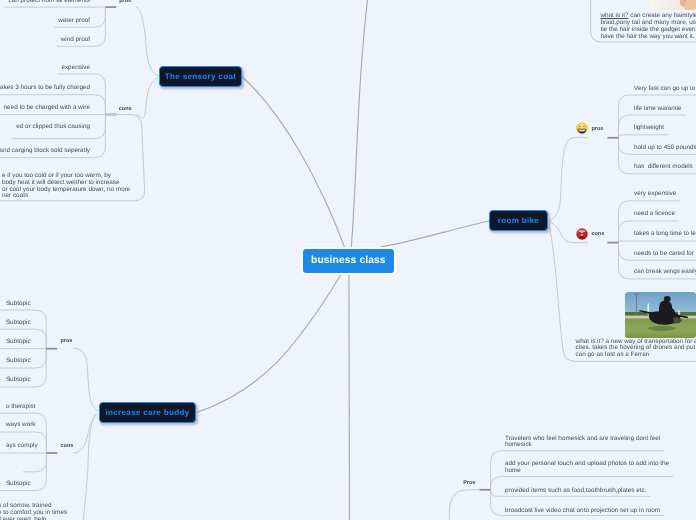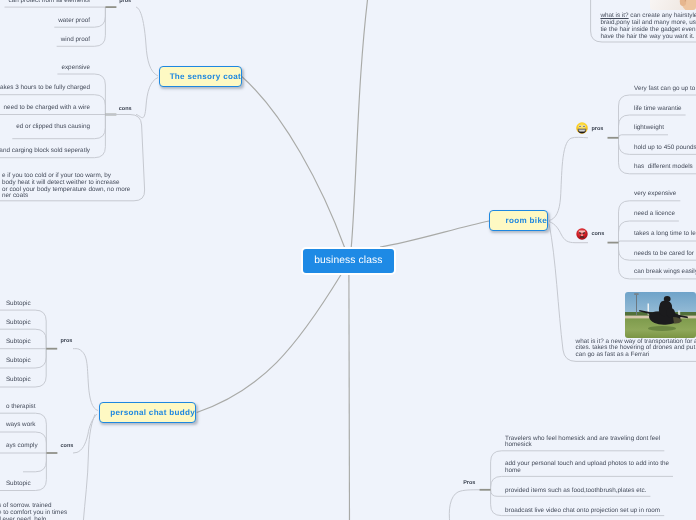--- a/index.html
+++ b/index.html
@@ -4,29 +4,29 @@
 <style>
   html,body{margin:0;padding:0;}
   body{
     width:696px;height:520px;background:#eff3fb;overflow:hidden;position:relative;
     font-family:"Liberation Sans",sans-serif;
     -webkit-font-smoothing:antialiased;text-rendering:geometricPrecision;
   }
   #canvas{position:absolute;left:0;top:0;width:696px;height:520px;}
   svg.links{position:absolute;left:0;top:0;width:696px;height:520px;}
   .topic{
-    position:absolute;background:#fef9c3;border:1.8px solid #1e87e0;border-radius:4px;
+    position:absolute;background:#0f172a;border:1.8px solid #1e87e0;border-radius:4px;
     color:#1e87e0;font-weight:bold;font-size:8.1px;letter-spacing:.3px;
-    display:flex;align-items:center;justify-content:flex-end;
+    display:flex;align-items:center;justify-content:center;
     box-shadow:1.5px 2px 2.5px rgba(70,80,100,.35);white-space:nowrap;
     box-sizing:border-box;
   }
   .central{
     position:absolute;background:#1e8ae5;border:2px solid #fff;border-radius:5px;
-    color:#fff;font-weight:normal;font-size:10.3px;letter-spacing:.1px;
+    color:#fff;font-weight:bold;font-size:10.3px;letter-spacing:.1px;
     display:flex;align-items:center;justify-content:center;white-space:nowrap;
     box-sizing:border-box;
   }
   .leaf{
     position:absolute;color:#444b5a;font-size:6.35px;line-height:6.75px;
     white-space:pre;
   }
   .leaf.r{text-align:right;}
   .blabel{position:absolute;color:#3f4654;font-size:5.5px;font-weight:bold;letter-spacing:0px;}
   .emoji{position:absolute;width:12px;height:12px;}
@@ -96,21 +96,21 @@
 <div class="central" style="left:300.6px;top:246.6px;width:95.5px;height:28px;">
       <span>business class</span>
     </div>
 <div class="topic" style="left:159px;top:66px;width:83px;height:21px;">
       <span>The sensory coat</span>
     </div>
 <div class="topic" style="left:489px;top:210px;width:59px;height:21px;">
       <span>room bike</span>
     </div>
 <div class="topic" style="left:99px;top:402px;width:97px;height:21px;">
-      <span>personal chat buddy</span>
+      <span>increase care buddy</span>
     </div>
 <div class="leaf r" style="right:606px;top:-2.5px;">can protect from all elements</div>
 <div class="leaf r" style="right:606px;top:17.6px;">water proof</div>
 <div class="leaf r" style="right:606px;top:36.8px;">wind proof</div>
 <div class="leaf r" style="right:606px;top:64.5px;">expensive</div>
 <div class="leaf r" style="right:606px;top:85.2px;">akes 3 hours to be fully charged</div>
 <div class="leaf r" style="right:606px;top:105.0px;">need to be charged with a wire</div>
 <div class="leaf r" style="right:606px;top:124.2px;">ed or clipped thus causing</div>
 <div class="leaf r" style="right:606px;top:148.1px;">and carging block sold seperatly</div>
 <div class="leaf" style="left:2px;top:173px;">e if you too cold or if your too warm, by

